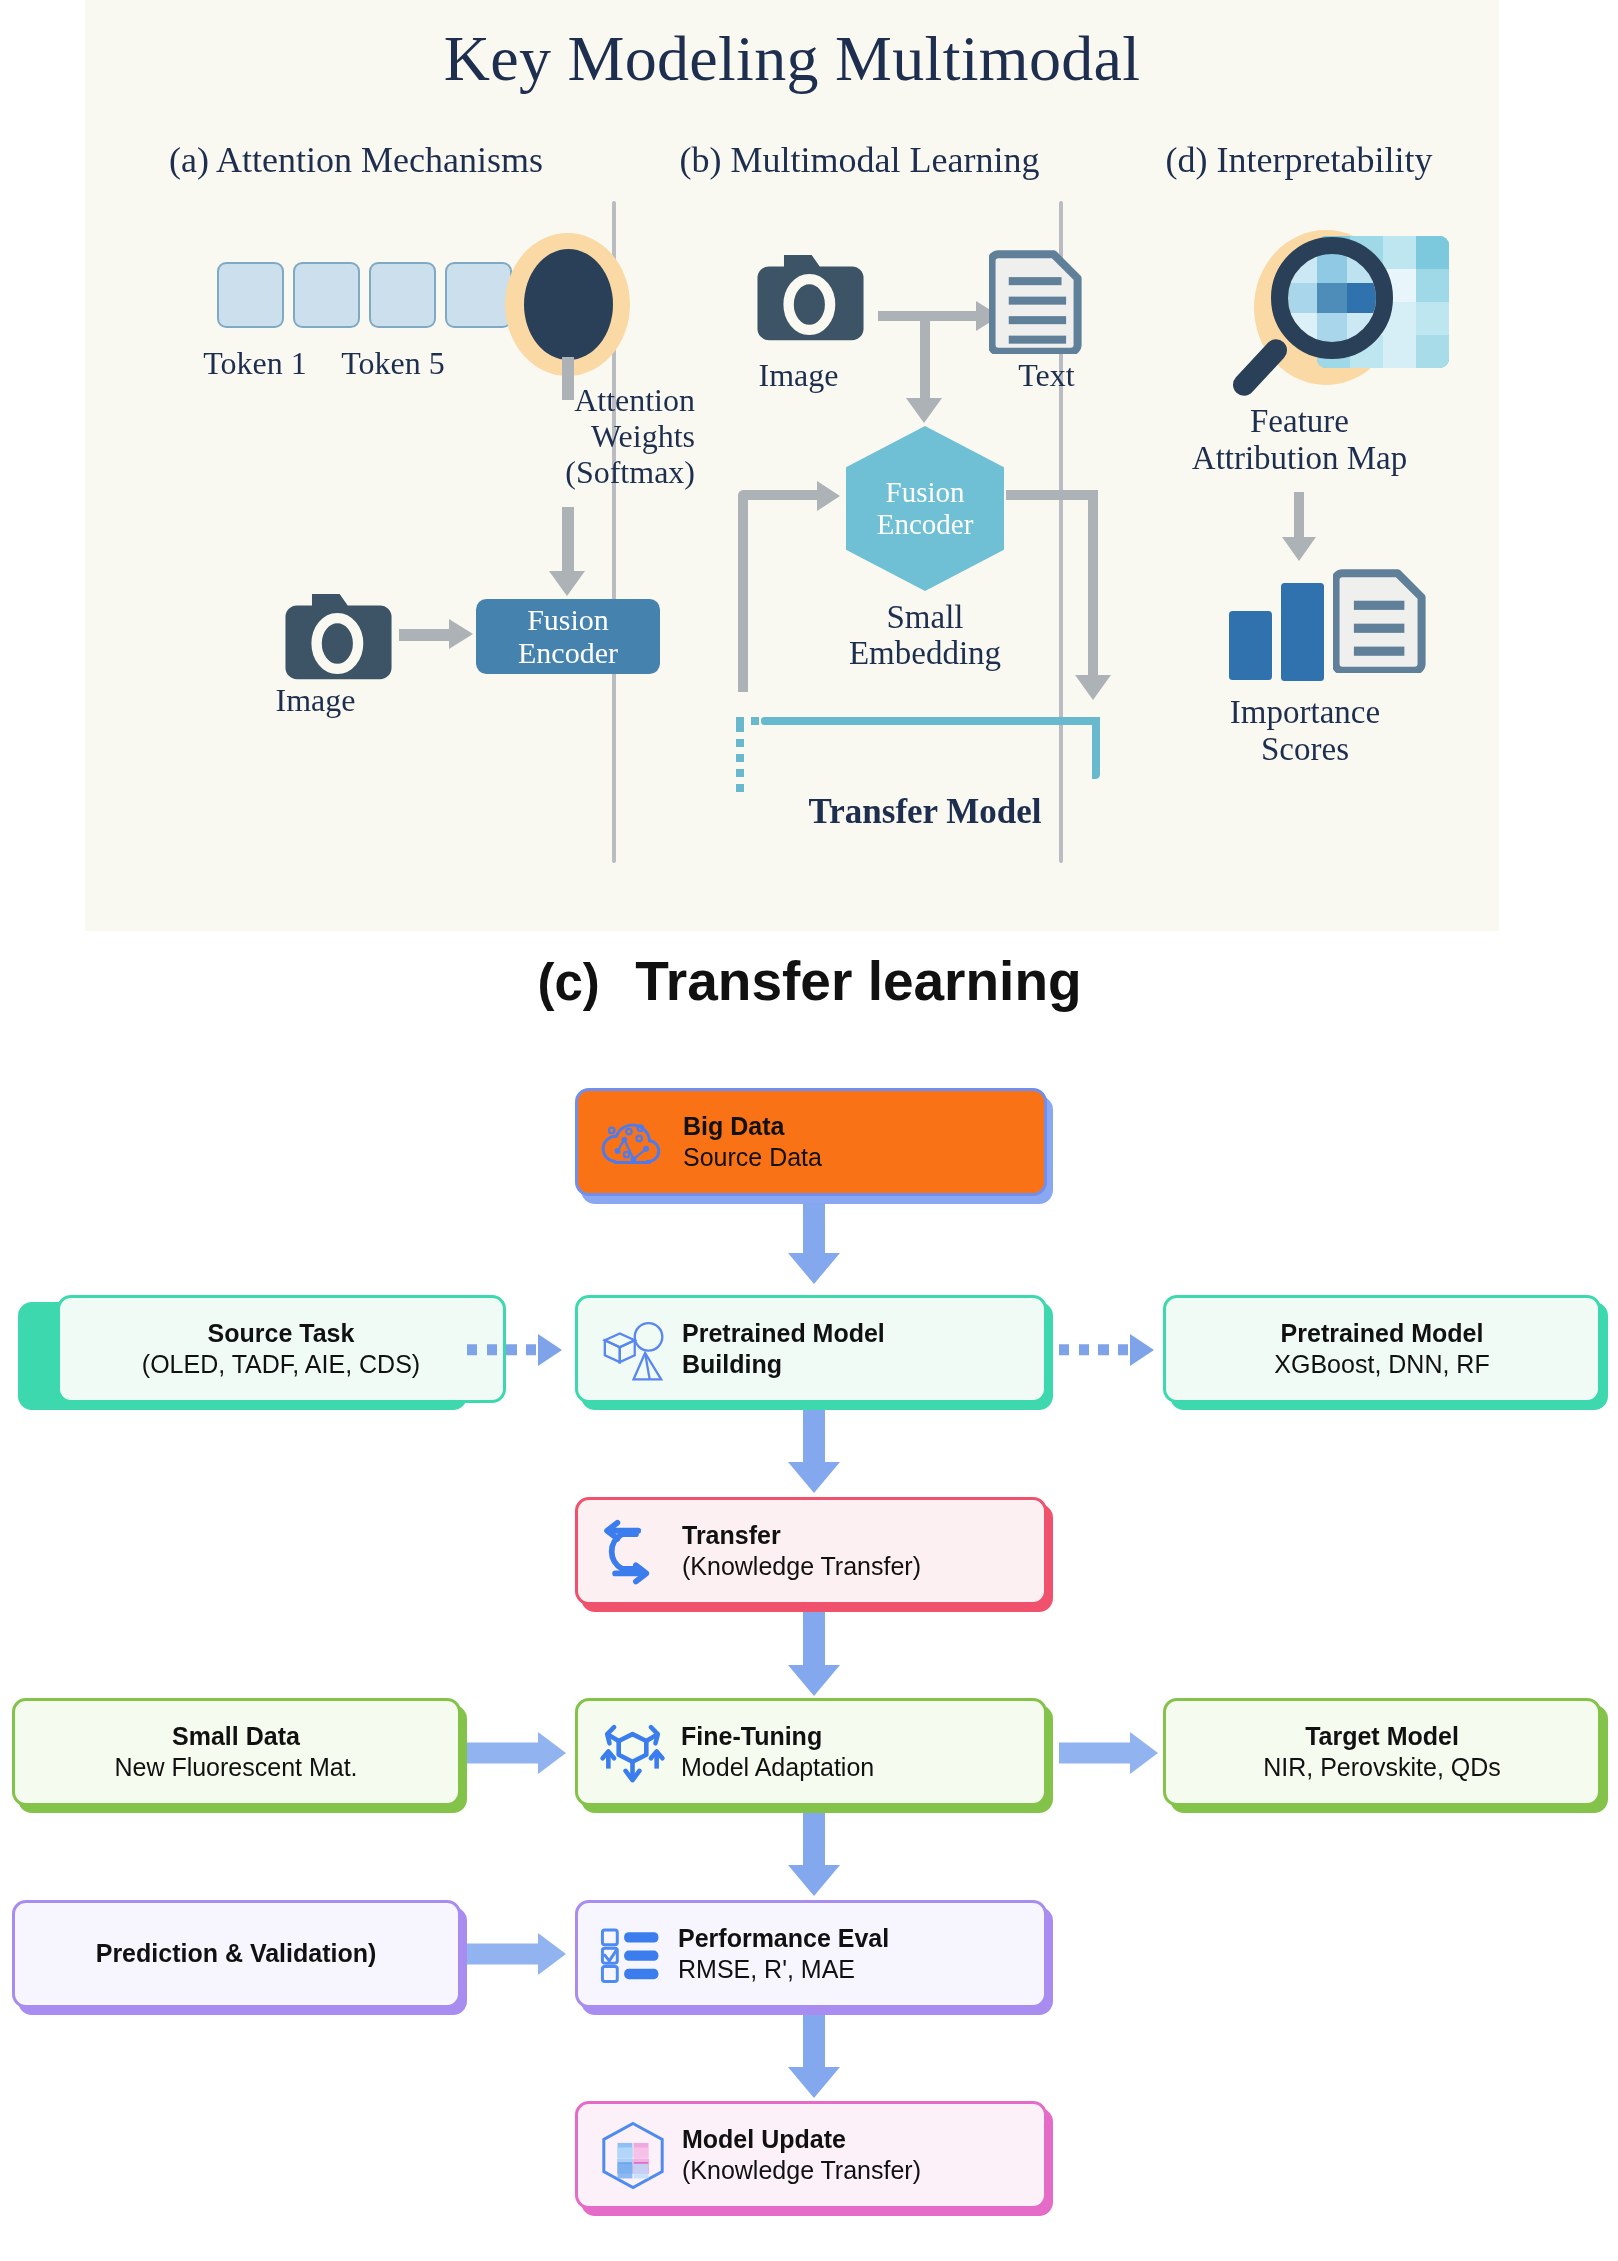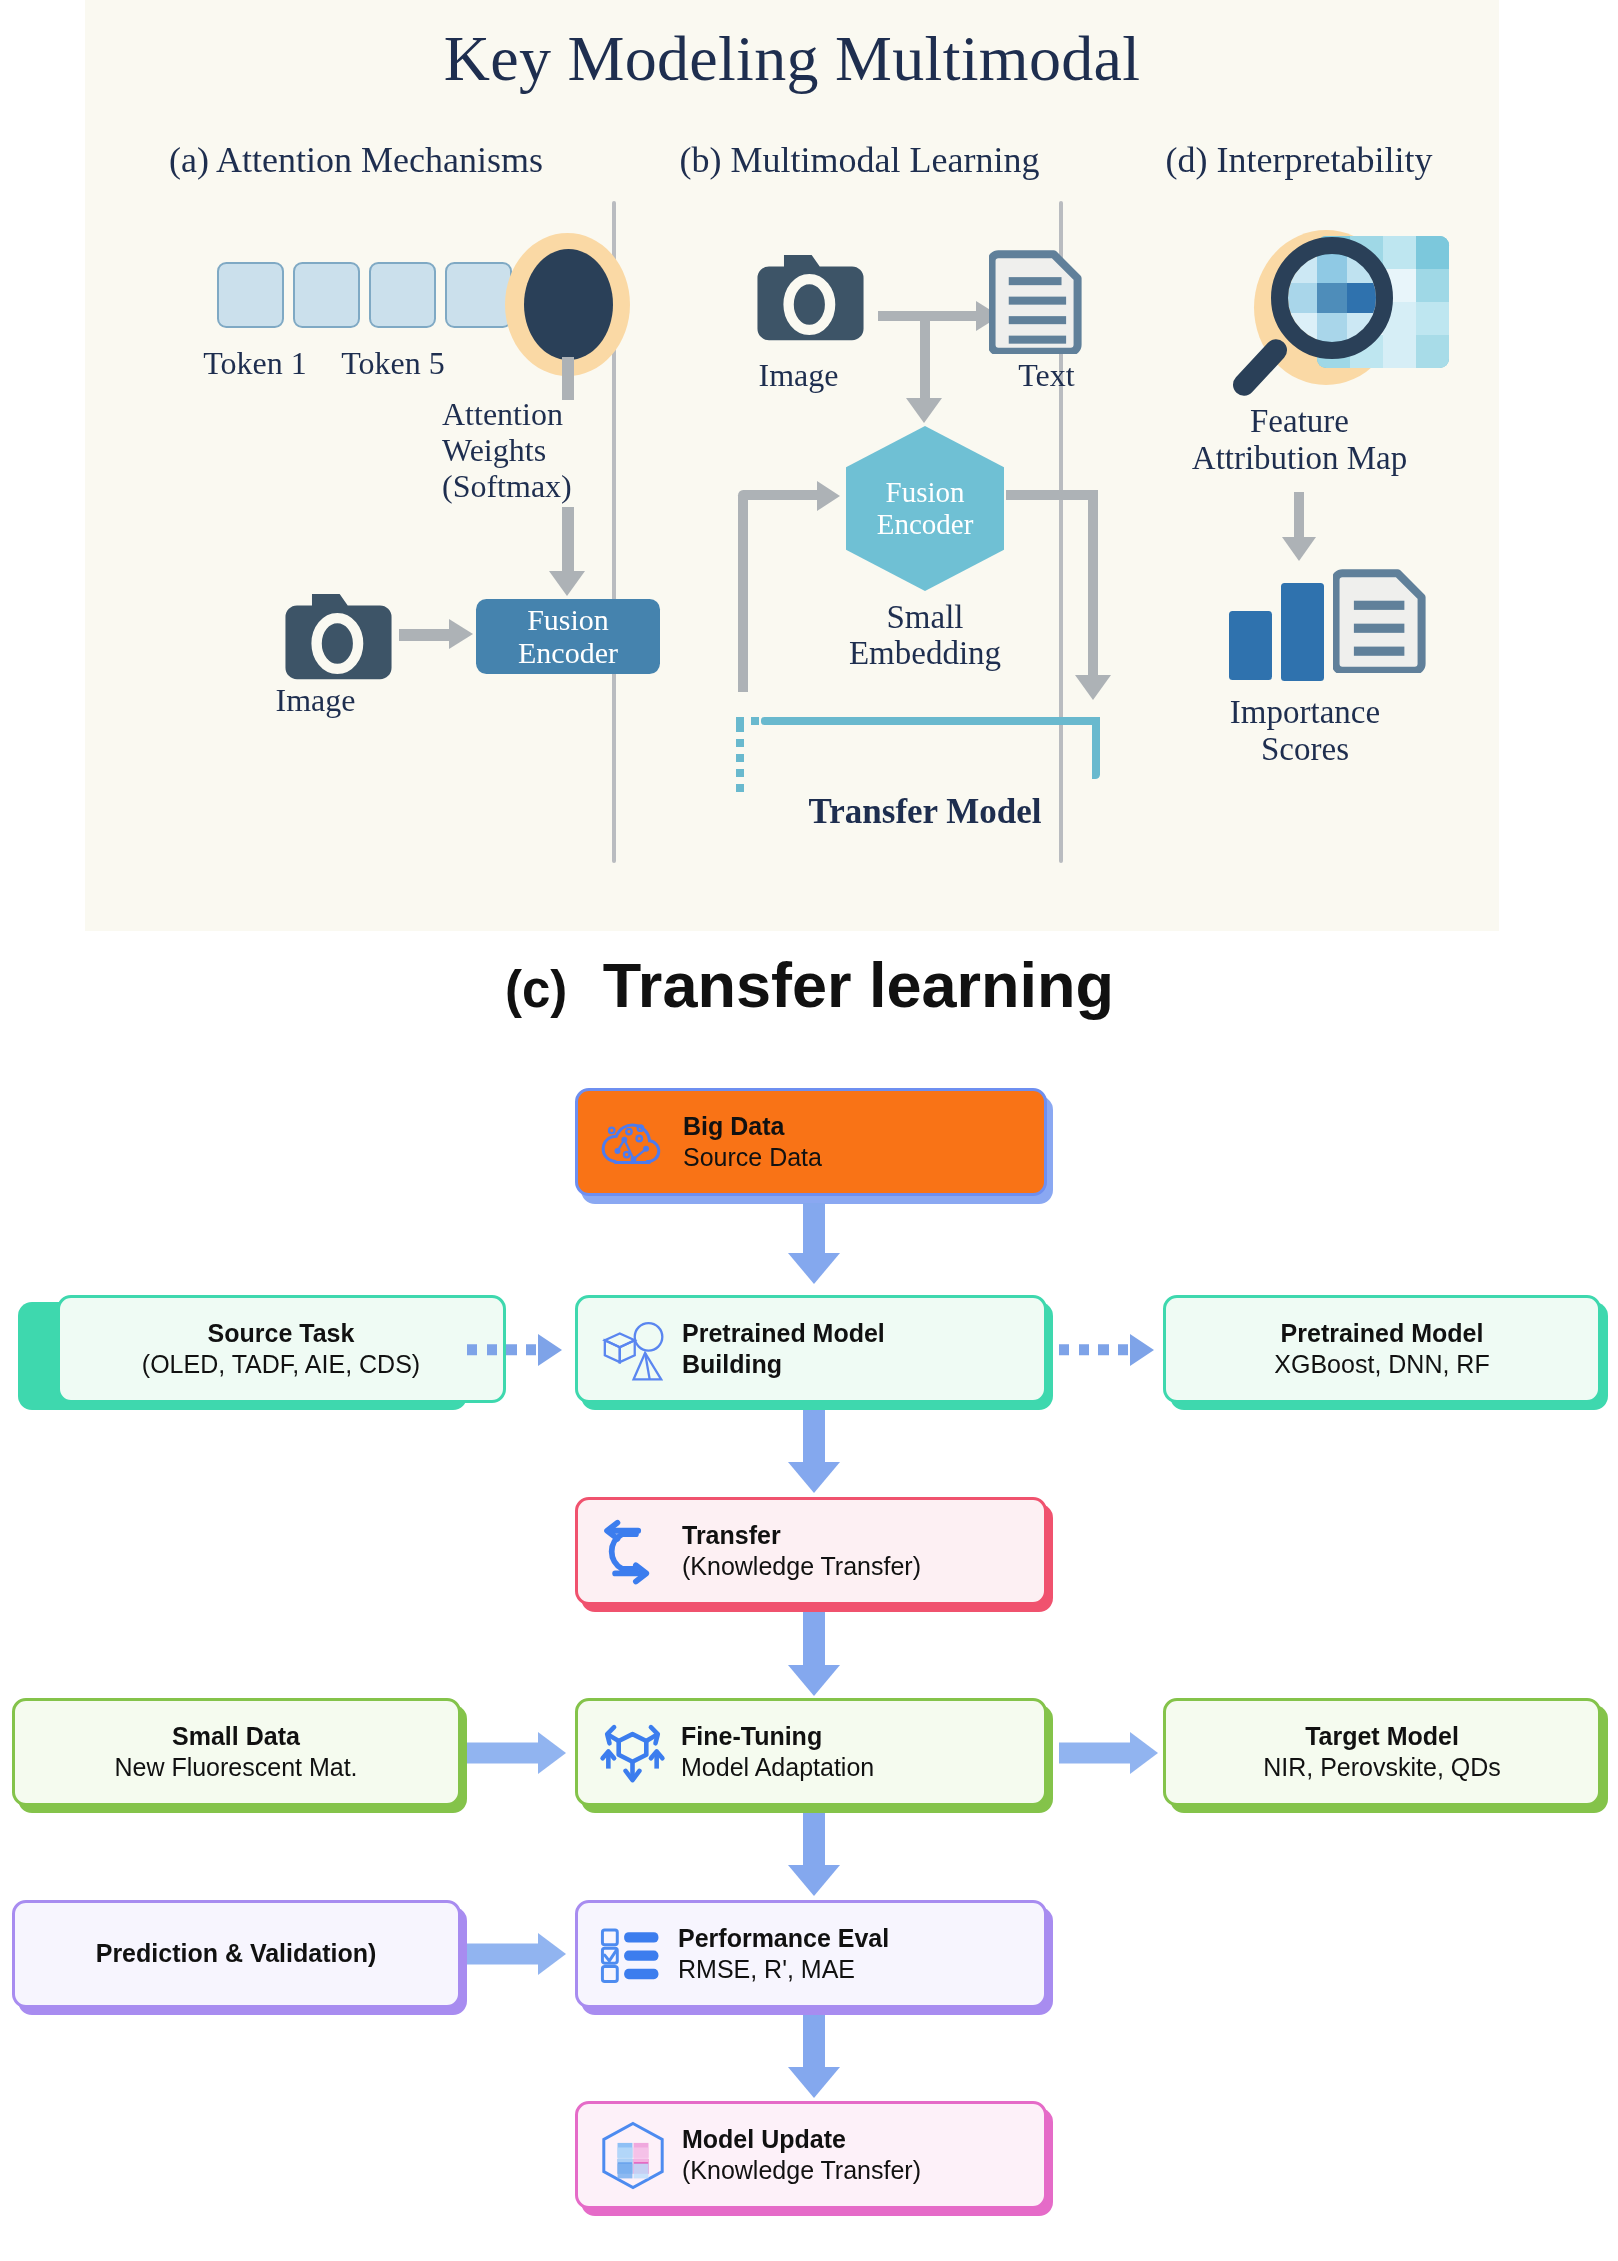--- a/index.html
+++ b/index.html
@@ -21,21 +21,21 @@
 
   
   .tok{position:absolute;width:63px;height:62px;background:#CBE0EC;border:2.9px solid #7FA9C4;border-radius:9.2px;}
   #tok1{left:132px;top:262px;} #tok2{left:208px;top:262px;}
   #tok3{left:284px;top:262px;} #tok4{left:360px;top:262px;}
   #tok-link{position:absolute;left:423px;top:286px;width:35px;height:12.7px;background:#CBE0EC;}
   #att-halo{position:absolute;left:420px;top:233px;width:125px;height:143px;background:#FAD9A5;border-radius:50%;}
   #att-core{position:absolute;left:439px;top:249px;width:89px;height:111px;background:#2A4058;border-radius:50%;}
   #tok-lbl1{position:absolute;left:101px;top:345px;width:138px;text-align:center;font-family:"Liberation Serif",serif;font-size:32px;color:#1E2E4F;}
   #tok-lbl2{position:absolute;left:239px;top:345px;width:138px;text-align:center;font-family:"Liberation Serif",serif;font-size:32px;color:#1E2E4F;}
-  #att-lbl{position:absolute;left:357px;top:397px;width:253px;text-align:left;font-family:"Liberation Serif",serif;font-size:32px;line-height:1.12;color:#1E2E4F;}
+  #att-lbl{position:absolute;left:357px;top:383px;width:253px;text-align:right;font-family:"Liberation Serif",serif;font-size:32px;line-height:1.12;color:#1E2E4F;}
   .stem{position:absolute;background:#ADB2B6;}
   #att-stem{left:477px;top:357px;width:11.5px;height:43px;}
   #a-down-line{position:absolute;left:477px;top:507px;width:11.5px;height:68px;background:#ADB2B6;}
   #a-down-head{position:absolute;left:464px;top:571px;width:0;height:0;border-left:18.4px solid transparent;border-right:18.4px solid transparent;border-top:25px solid #ADB2B6;}
   #cam-a{position:absolute;left:190px;top:587px;}
   #img-lbl-a{position:absolute;left:150px;top:682px;width:161px;text-align:center;font-family:"Liberation Serif",serif;font-size:32px;color:#1E2E4F;}
   #a-arrow-line{position:absolute;left:314px;top:629px;width:55px;height:11.5px;background:#ADB2B6;}
   #a-arrow-head{position:absolute;left:364px;top:619px;width:0;height:0;border-top:15.5px solid transparent;border-bottom:15.5px solid transparent;border-left:24px solid #ADB2B6;}
   #fusion-a{position:absolute;left:391px;top:599px;width:184px;height:75px;background:#4583AE;border-radius:10.4px;
     display:flex;flex-direction:column;align-items:center;justify-content:center;
@@ -81,21 +81,21 @@
   #d-line{position:absolute;left:1209px;top:492px;width:9.8px;height:49px;background:#ADB2B6;}
   #d-head{position:absolute;left:1197px;top:537px;width:0;height:0;border-left:17.3px solid transparent;border-right:17.3px solid transparent;border-top:24px solid #ADB2B6;}
   #bar1{position:absolute;left:1144px;top:611px;width:43px;height:69px;background:#2F72AE;border-radius:3.5px;}
   #bar2{position:absolute;left:1196px;top:583px;width:43px;height:98px;background:#2F72AE;border-radius:3.5px;}
   #doc-d{position:absolute;left:1248px;top:564px;}
   #imp-lbl{position:absolute;left:1053px;top:694px;width:334px;text-align:center;font-family:"Liberation Serif",serif;font-size:33px;line-height:1.12;color:#1E2E4F;}
 
   
   #c-title{position:absolute;left:0;top:949px;width:1619px;text-align:center;}
   #c-mark{font-family:"Liberation Sans",sans-serif;font-size:51px;font-weight:bold;color:#111;}
-  #c-text{font-family:"Liberation Sans",sans-serif;font-size:63px;font-weight:bold;color:#111;margin-left:33px;}
+  #c-text{font-family:"Liberation Sans",sans-serif;font-size:55px;font-weight:bold;color:#111;margin-left:33px;}
 
   
   .node{position:absolute;border-radius:14px;box-sizing:border-box;display:flex;align-items:center;}
   .node .txt{font-family:"Liberation Sans",sans-serif;color:#111;line-height:1.25;}
   .node .t1{font-size:25px;font-weight:bold;}
   .node .t2{font-size:25px;font-weight:normal;}
   .node.center{padding-left:21px;}
   .node.center .txt{margin-left:15px;}
   .node.side{justify-content:center;text-align:center;}
   .shadow{position:absolute;border-radius:14px;}

